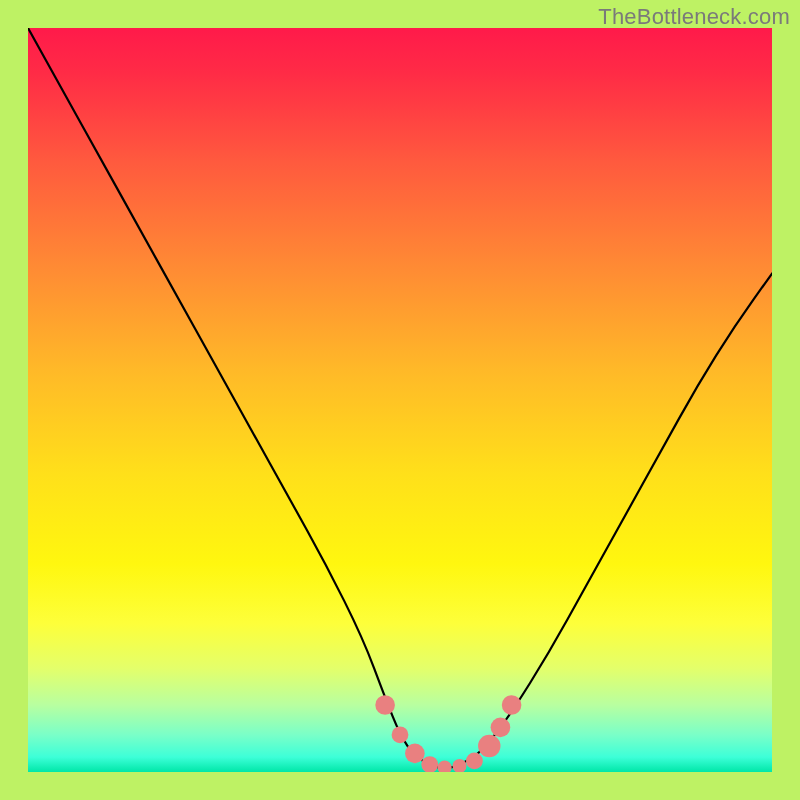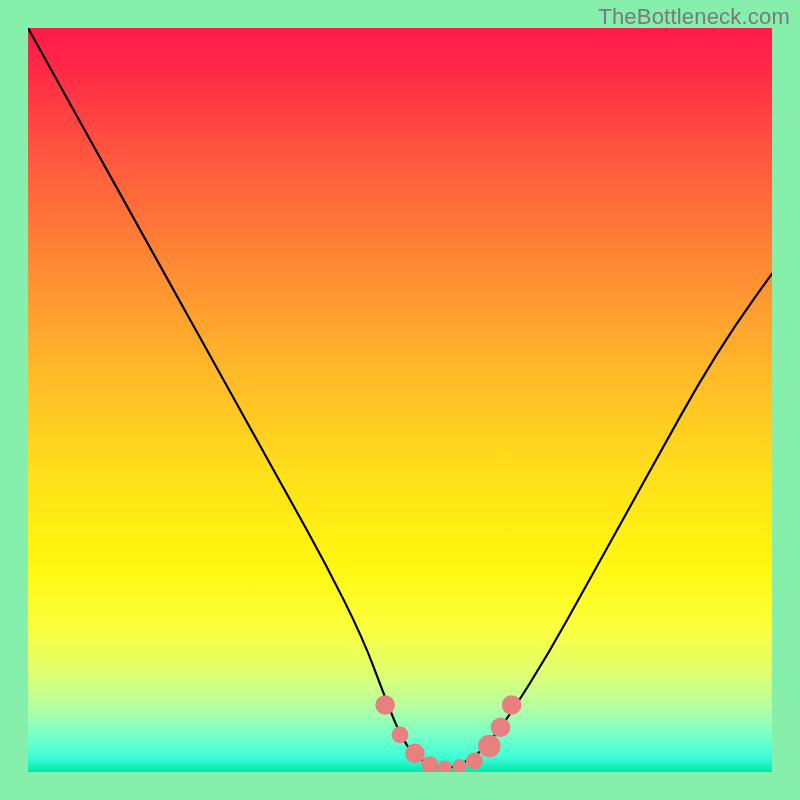--- a/index.html
+++ b/index.html
@@ -7,21 +7,21 @@
     padding: 0;
     width: 800px;
     height: 800px;
     background: #000;
     overflow: hidden;
   }
   .chart-wrap {
     position: relative;
     width: 800px;
     height: 800px;
-    background: #86efac;
+    background: #bef264;
   }
   .plot-area {
     position: absolute;
     left: 28px;
     top: 28px;
     width: 744px;
     height: 744px;
     overflow: hidden;
   }
   .gradient-bg {

